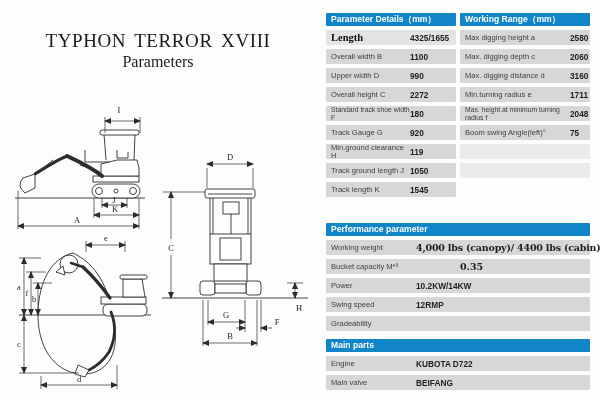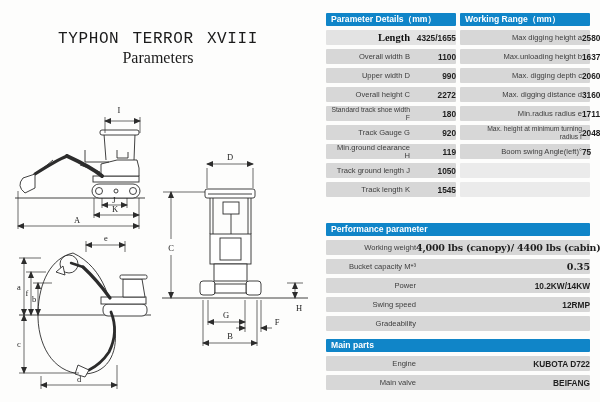--- a/index.html
+++ b/index.html
@@ -2,21 +2,21 @@
 <html><head>
 <meta charset="utf-8">
 <style>
   html,body{margin:0;padding:0;}
   .page{position:relative;width:600px;height:402px;background:#fdfdfc;overflow:hidden;
         font-family:"Liberation Sans",sans-serif;}
 
   
   .title-block{position:absolute;left:8px;top:30px;width:300px;text-align:center;
                font-family:"Liberation Serif",serif;color:#1b1b1b;}
-  .title-main{font-size:16px;letter-spacing:.6px;word-spacing:3px;font-family:Liberation Mono, monospace;}
+  .title-main{font-size:19px;letter-spacing:.6px;word-spacing:3px;}
   .title-sub{font-size:16px;margin-top:1px;}
 
   
   svg.diagram{position:absolute;}
   svg.diagram .ln{stroke:#2c2c2c;stroke-width:.9;fill:none;}
   svg.diagram .thick{stroke:#2c2c2c;fill:none;stroke-linecap:round;}
   svg.diagram .fillw{fill:#ffffff;stroke:#2c2c2c;stroke-width:.9;}
   svg.diagram .dim{stroke:#2c2c2c;stroke-width:.7;fill:none;}
   svg.diagram text{font-family:"Liberation Serif",serif;font-size:8.5px;fill:#1d1d1d;}
   #side-svg{left:5px;top:98px;width:152px;height:150px;}
@@ -29,29 +29,29 @@
   .sec{position:absolute;left:0;width:264px;}
   .sec-dims{top:0;}
   .sec-perf{top:210px;}
   .sec-main{top:326px;}
   .grid{display:flex;gap:4px;}
   .col{width:130px;}
   .thead{height:13px;background:#1085c8;color:#fff;font-size:8.6px;font-weight:bold;
          line-height:13px;padding-left:5px;margin-bottom:4px;border-radius:1px;
          white-space:nowrap;overflow:hidden;}
   .trow{height:15px;background:#d7d7d7;margin-bottom:4px;display:flex;align-items:center;
-        border-radius:1px;text-align:right;}
+        border-radius:1px;}
   .trow.first{background:#e3e3e3;}
   .trow.empty{background:#ebebeb;}
   .lbl{font-size:7.6px;color:#3d3d3d;padding-left:5px;line-height:1.05;}
   .trow.two .lbl{font-size:6.8px;}
   .val{font-size:8.3px;font-weight:bold;color:#1e1e1e;white-space:nowrap;}
   .col-p .lbl{flex:none;width:84px;}
   .col-p .val{flex:1;}
-  .col-r .lbl{flex:none;width:110px;margin-left:12px;}
+  .col-r .lbl{flex:none;width:110px;}
   .col-r .val{flex:1;}
   .first .lbl{font-family:"Liberation Serif",serif;font-size:10.5px;color:#101010;font-weight:bold;}
   .sec-perf .lbl,.sec-main .lbl{flex:none;width:90px;}
   .sec-perf .val,.sec-main .val{flex:1;}
   .val.serif-big{font-family:"DejaVu Serif",serif;font-size:9.5px;letter-spacing:-0.2px;}
   .val.serif-mid{font-family:"DejaVu Serif",serif;font-size:9.5px;margin-left:44px;}
 </style>
 </head>
 <body>
 
@@ -256,33 +256,29 @@
             <span class="val">1545</span>
           </div>
         </div>
         <div class="col col-r">
           <div class="thead">Working Range（mm）</div>
           <div class="trow">
             <span class="lbl">Max digging height a</span>
             <span class="val">2580</span>
           </div>
           <div class="trow">
-            <span class="lbl">Max.unloading height b</span>
-            <span class="val">1637</span>
-          </div>
-          <div class="trow">
             <span class="lbl">Max. digging depth c</span>
             <span class="val">2060</span>
           </div>
           <div class="trow">
             <span class="lbl">Max. digging distance d</span>
             <span class="val">3160</span>
           </div>
           <div class="trow">
-            <span class="lbl">Min.radius radius e</span>
+            <span class="lbl">Min.turning radius e</span>
             <span class="val">1711</span>
           </div>
           <div class="trow two">
             <span class="lbl">Max. height at minimum turning radius f</span>
             <span class="val">2048</span>
           </div>
           <div class="trow">
             <span class="lbl">Boom swing Angle(left)°</span>
             <span class="val">75</span>
           </div>

